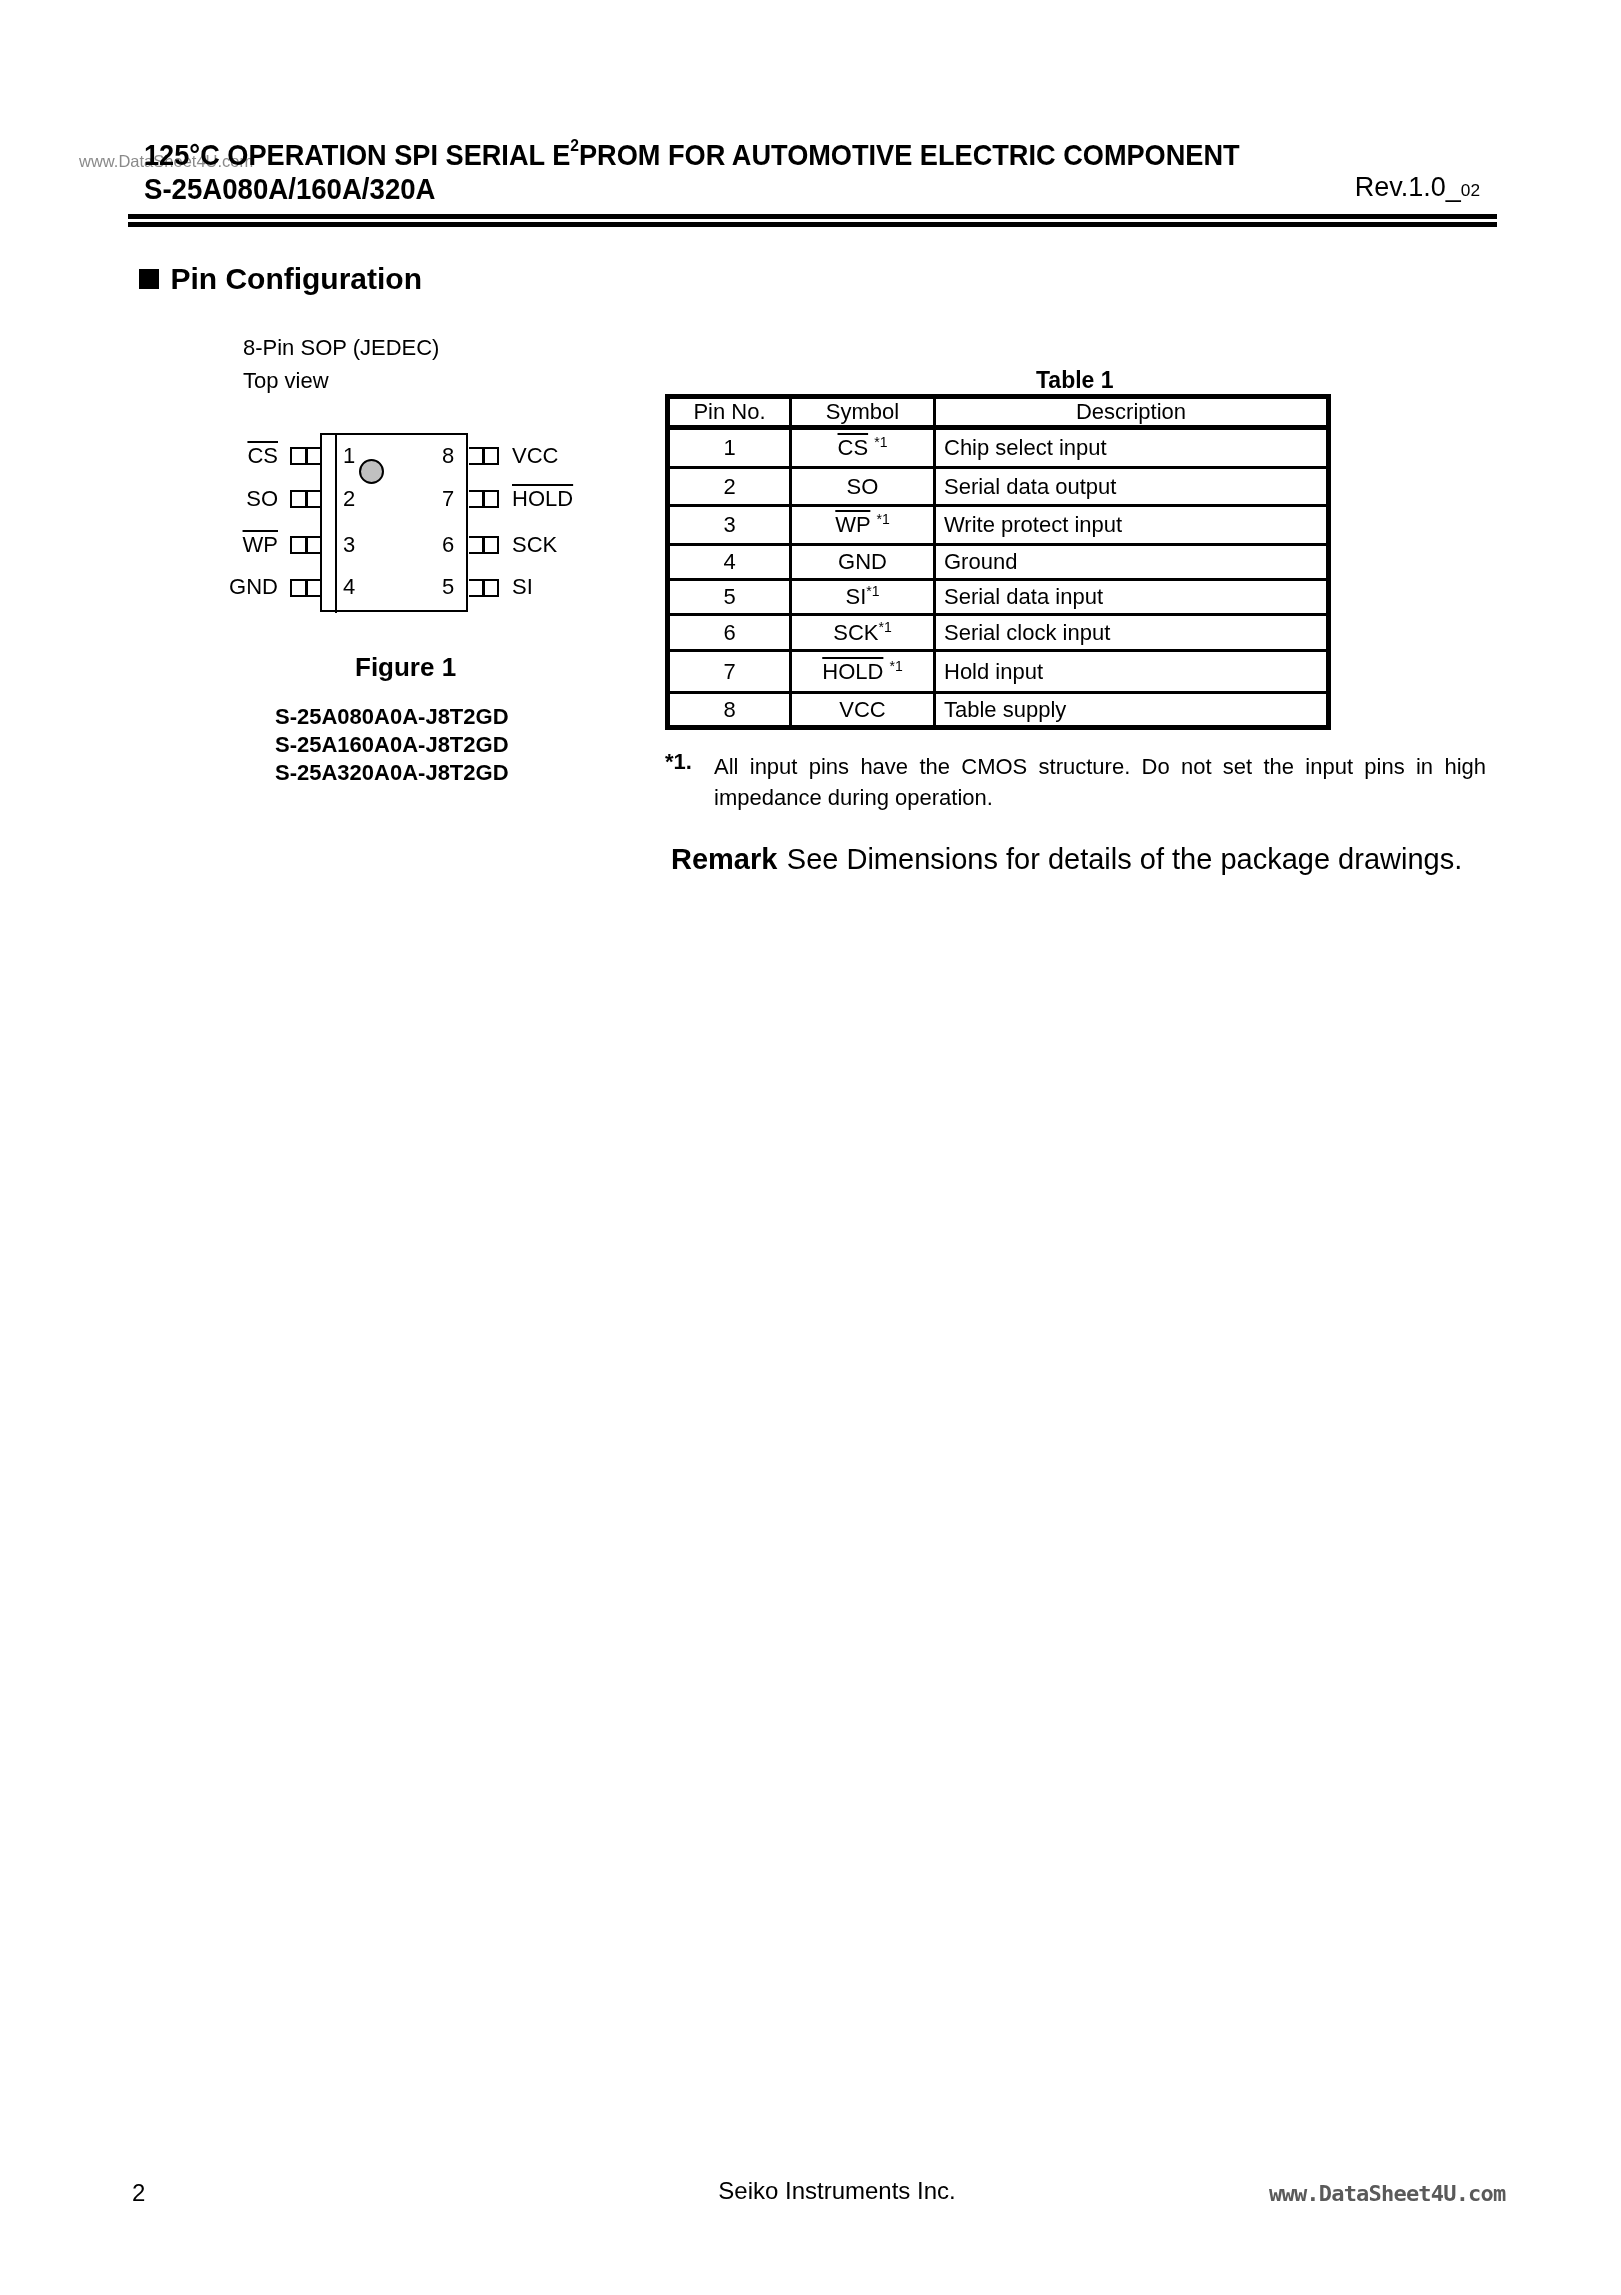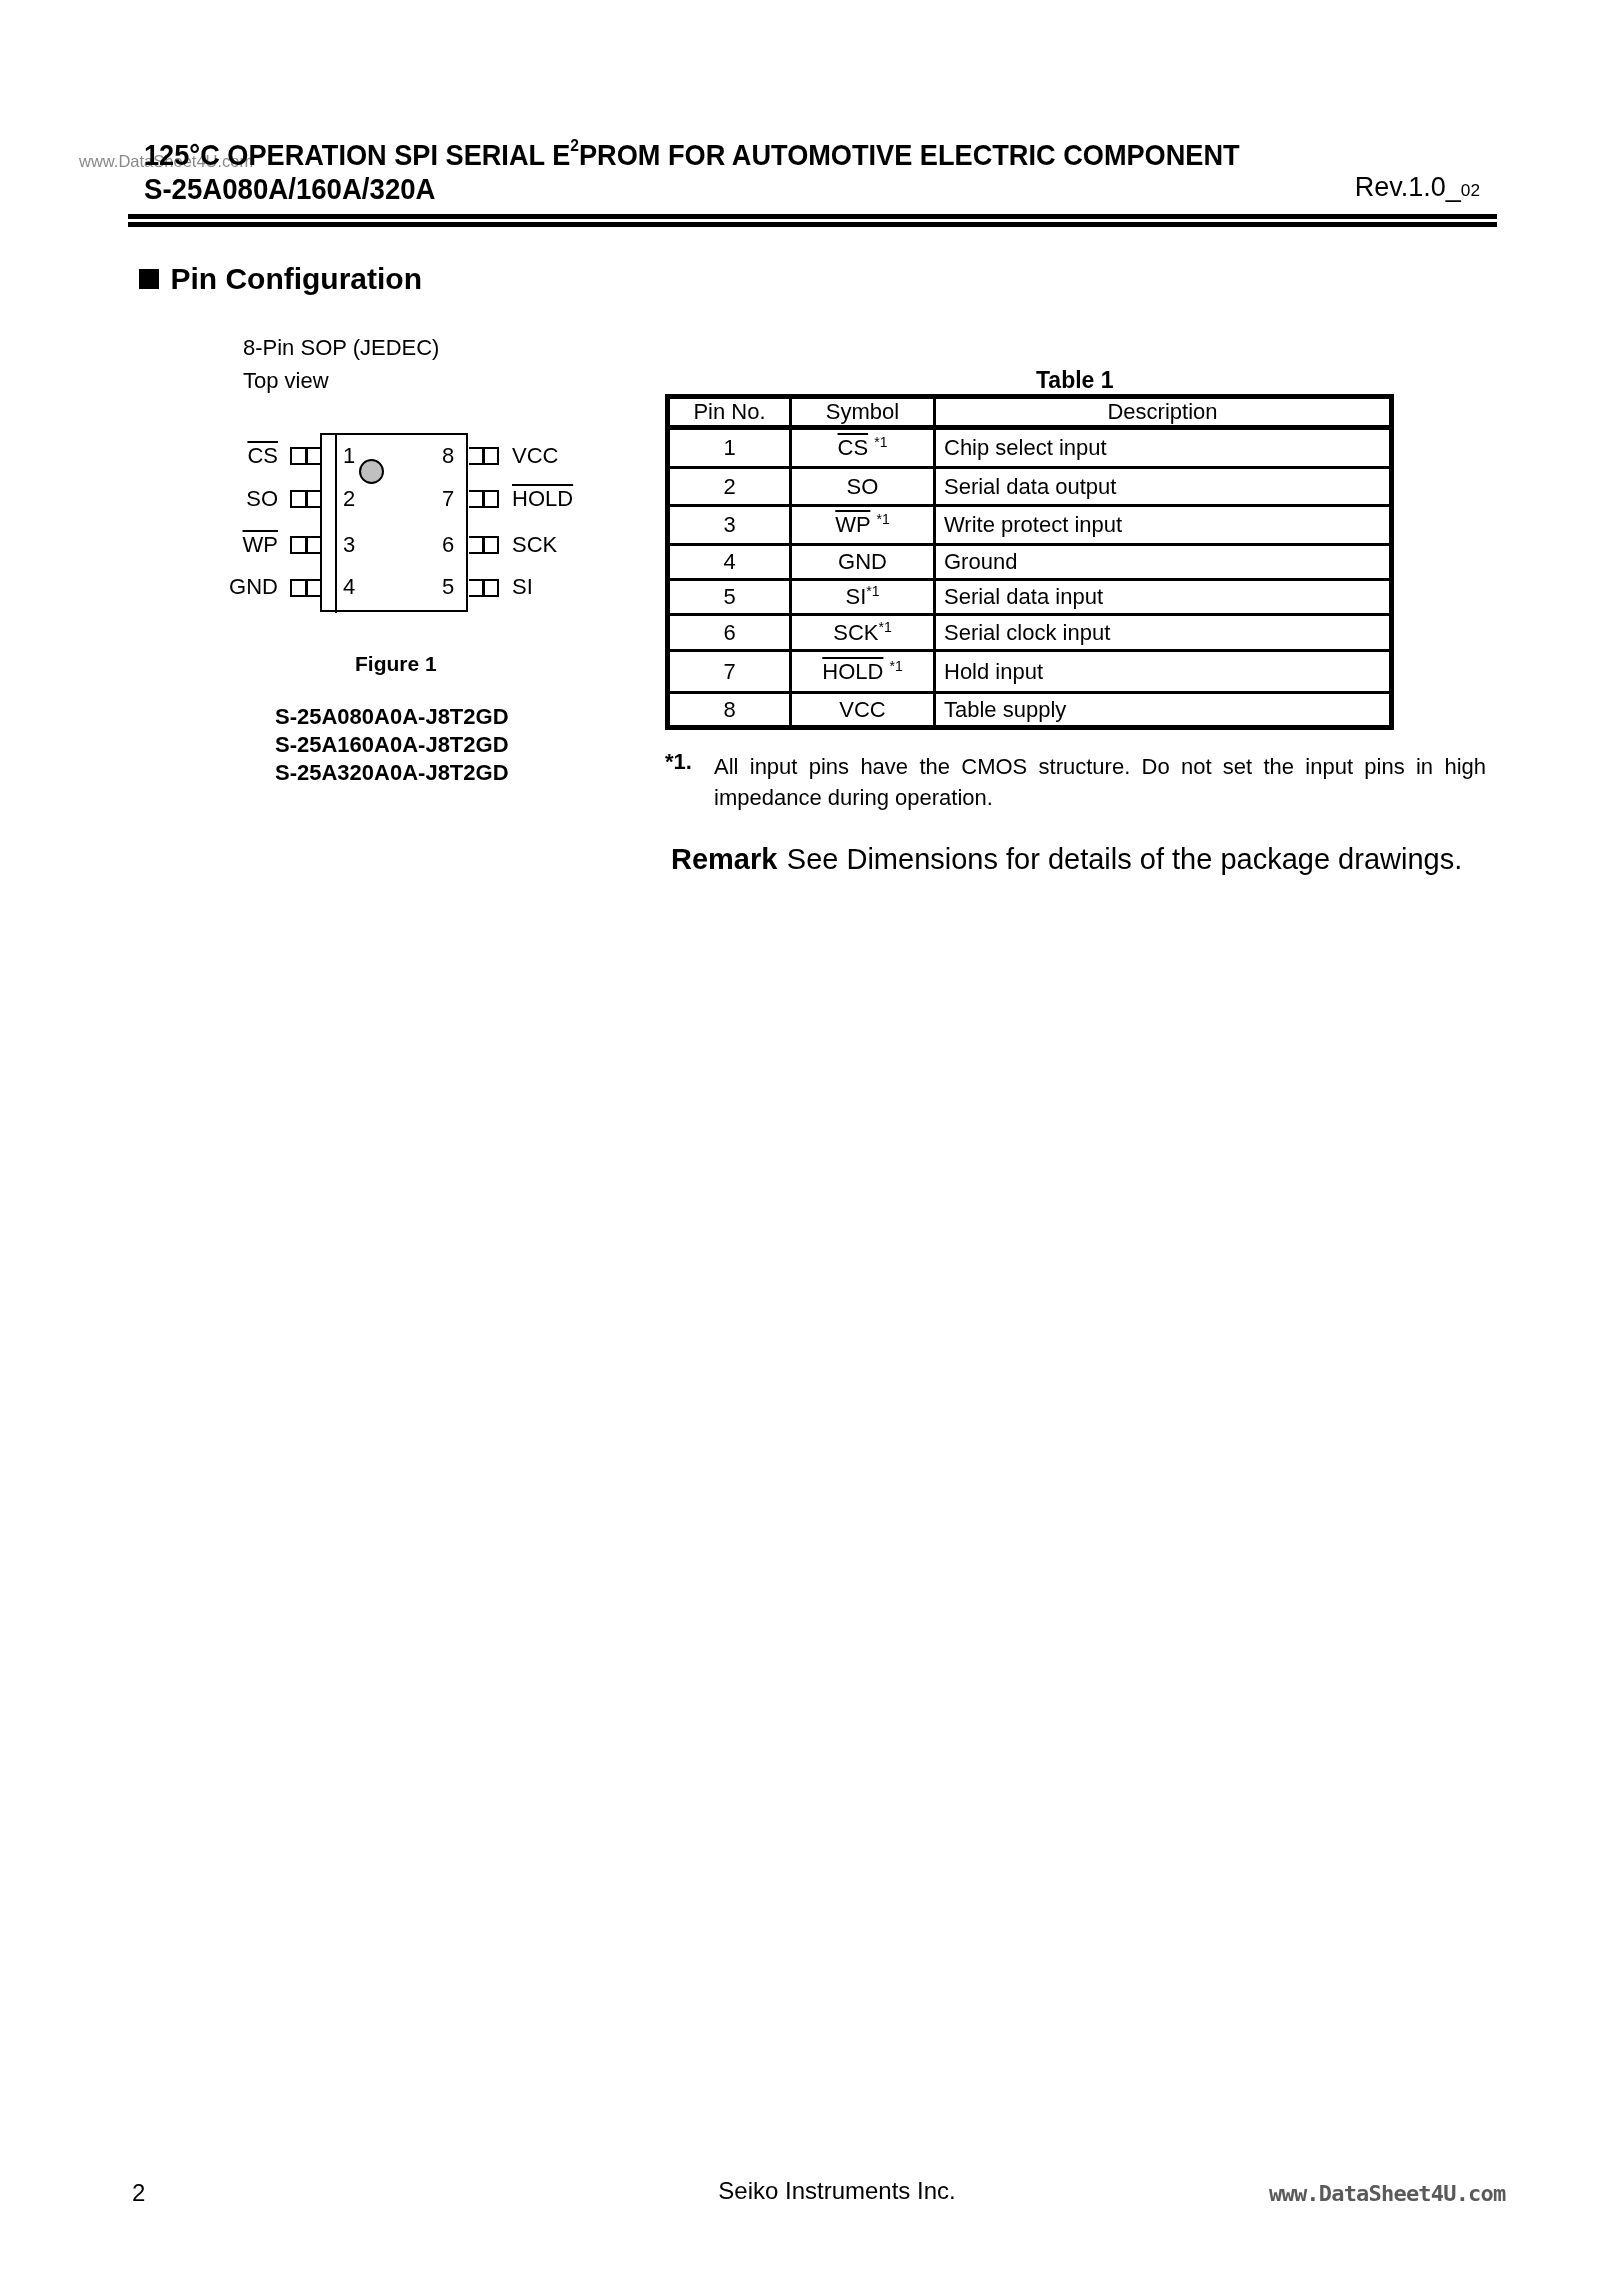--- a/index.html
+++ b/index.html
@@ -18,24 +18,24 @@
   .chip { left:320px; top:433px; width:144px; height:175px; border:2.4px solid #000; }
   .chip-line { left:335px; top:433px; width:2.4px; height:180px; background:#000; }
   .dot { left:359px; top:459px; width:21px; height:21px; border:2.4px solid #000; border-radius:50%; background:#c0c0c0; }
   .pad { width:28px; height:14px; border:2.4px solid #000; border-right:none; }
   .pad.r { border-right:2.4px solid #000; border-left:none; }
   .pad::after { content:""; position:absolute; left:13.3px; top:0; width:2.4px; height:14px; background:#000; }
   .pin-lbl { font-size:22px; white-space:nowrap; line-height:23.6px; }
   .pin-lbl.l { text-align:right; width:110px; }
   .pin-num { font-size:22px; line-height:23.6px; }
   .ol { text-decoration:overline; }
-  .fig-cap { font-size:21px; font-weight:bold; }
+  .fig-cap { font-size:26px; font-weight:bold; }
   .parts { font-size:22px; line-height:28px;font-weight:bold; }
   .tbl-cap { left:1036px; top:367px; font-size:23px; font-weight:bold; }
-  table.pins { position:absolute; left:665px; top:394px; width:729px; border-collapse:collapse; border:5.5px solid #000; font-size:22px; }
+  table.pins { position:absolute; left:665px; top:394px; width:666px; border-collapse:collapse; border:5.5px solid #000; font-size:22px; }
   table.pins th, table.pins td { border:3.1px solid #000; padding:0; font-weight:normal; }
   table.pins thead tr { height:29px; }
   table.pins thead th { border-bottom:5.5px solid #000; text-align:center; }
   table.pins td.c { text-align:center; }
   table.pins td.d { text-align:left; padding-left:8px; }
   table.pins sup { font-size:14px; }
   .fn { left:665px; top:746px; width:820px; font-size:22px; line-height:31px; }
   .fn .mark { font-weight:bold; display:inline-block; width:49px; }
   .fn .body { position:absolute; left:49px; top:5px; width:772px; text-align:justify; }
   .remark { left:671px; top:843px; font-size:29px; white-space:nowrap; }

